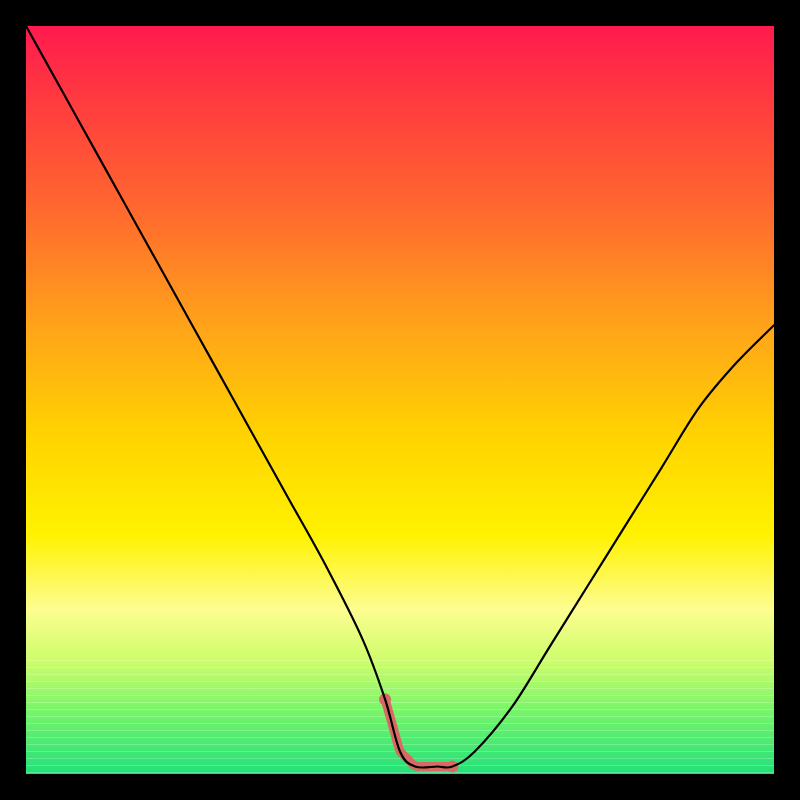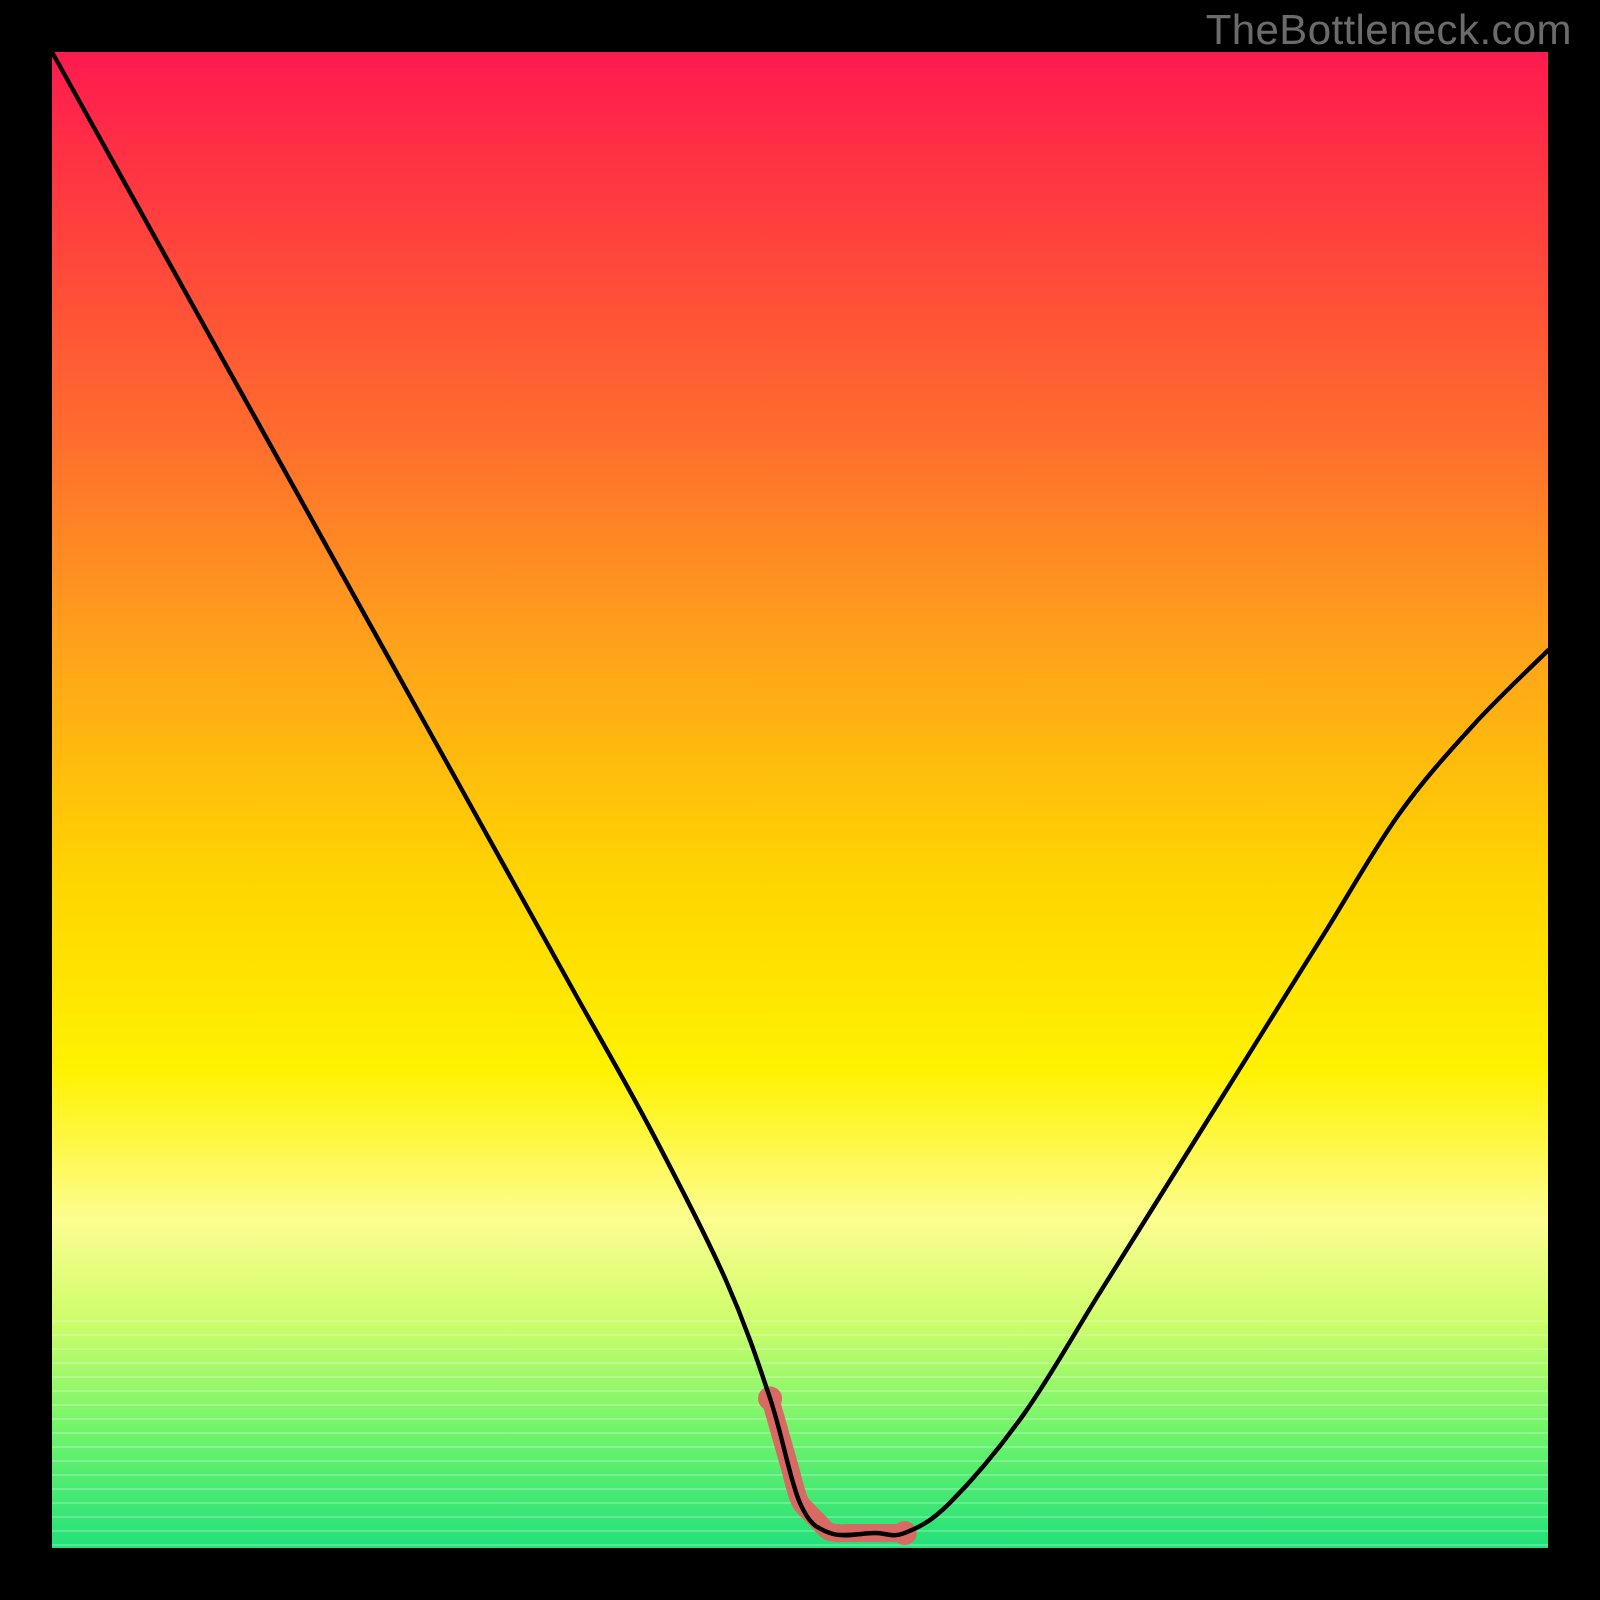--- a/index.html
+++ b/index.html
@@ -67,21 +67,20 @@
     top: 0;
     width: 100%;
     height: 100%;
     overflow: visible;
   }
 </style>
 </head>
 <body>
 
 <div class="wrap">
-  <div class="watermark">TheBottleneck.com</div>
 
   <div class="plot-area">
     <div class="stripes"></div>
 
     <svg class="curve" viewBox="0 0 748 748" preserveAspectRatio="none">
       <g>
         <path id="lowband-path" d="M 359.04 673.20 C 359.84 676.01, 362.25 684.42, 363.85 690.03 C 365.45 695.64, 367.05 701.25, 368.66 706.86 C 370.26 712.47, 371.86 719.86, 373.47 723.69 C 375.07 727.52, 376.67 728.01, 378.27 729.83 C 379.88 731.66, 381.48 733.04, 383.08 734.64 C 384.69 736.25, 386.29 738.47, 387.89 739.45 C 389.49 740.43, 391.10 740.34, 392.70 740.52 C 394.30 740.70, 395.91 740.52, 397.51 740.52 C 399.11 740.52, 400.71 740.52, 402.32 740.52 C 403.92 740.52, 405.52 740.52, 407.13 740.52 C 408.73 740.52, 410.33 740.52, 411.93 740.52 C 413.54 740.52, 415.14 740.52, 416.74 740.52 C 418.35 740.52, 419.95 740.52, 421.55 740.52 C 423.15 740.52, 425.56 740.52, 426.36 740.52" fill="none" stroke="#d96a63" stroke-width="9" stroke-linecap="round" stroke-linejoin="round"></path>
         <circle id="lowband-dot-left" r="6" fill="#d96a63" cx="359.03999999999996" cy="673.2"></circle>
         <circle id="lowband-dot-right" r="6" fill="#d96a63" cx="426.35999999999996" cy="740.52"></circle>
       </g>

